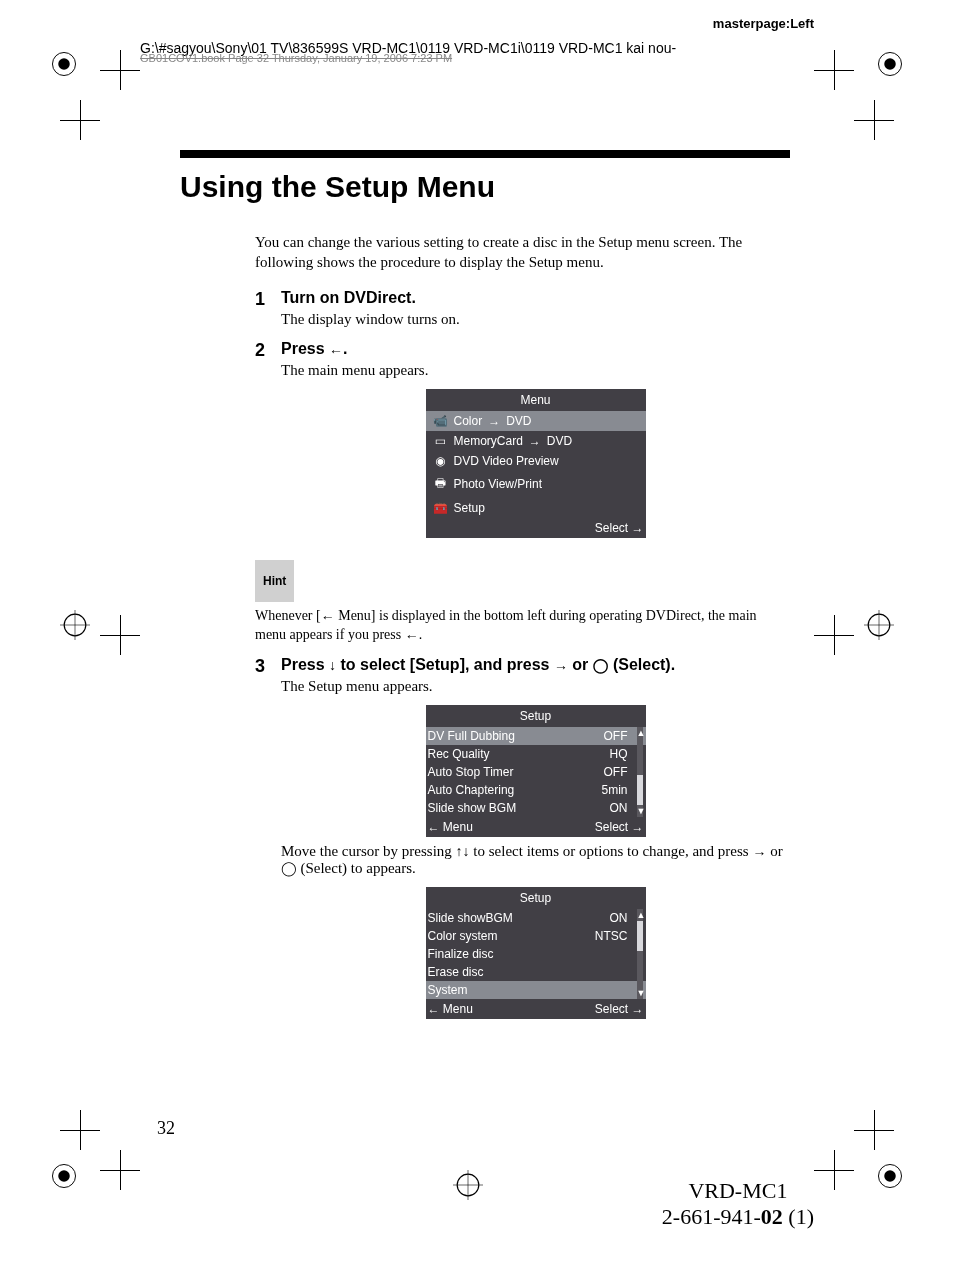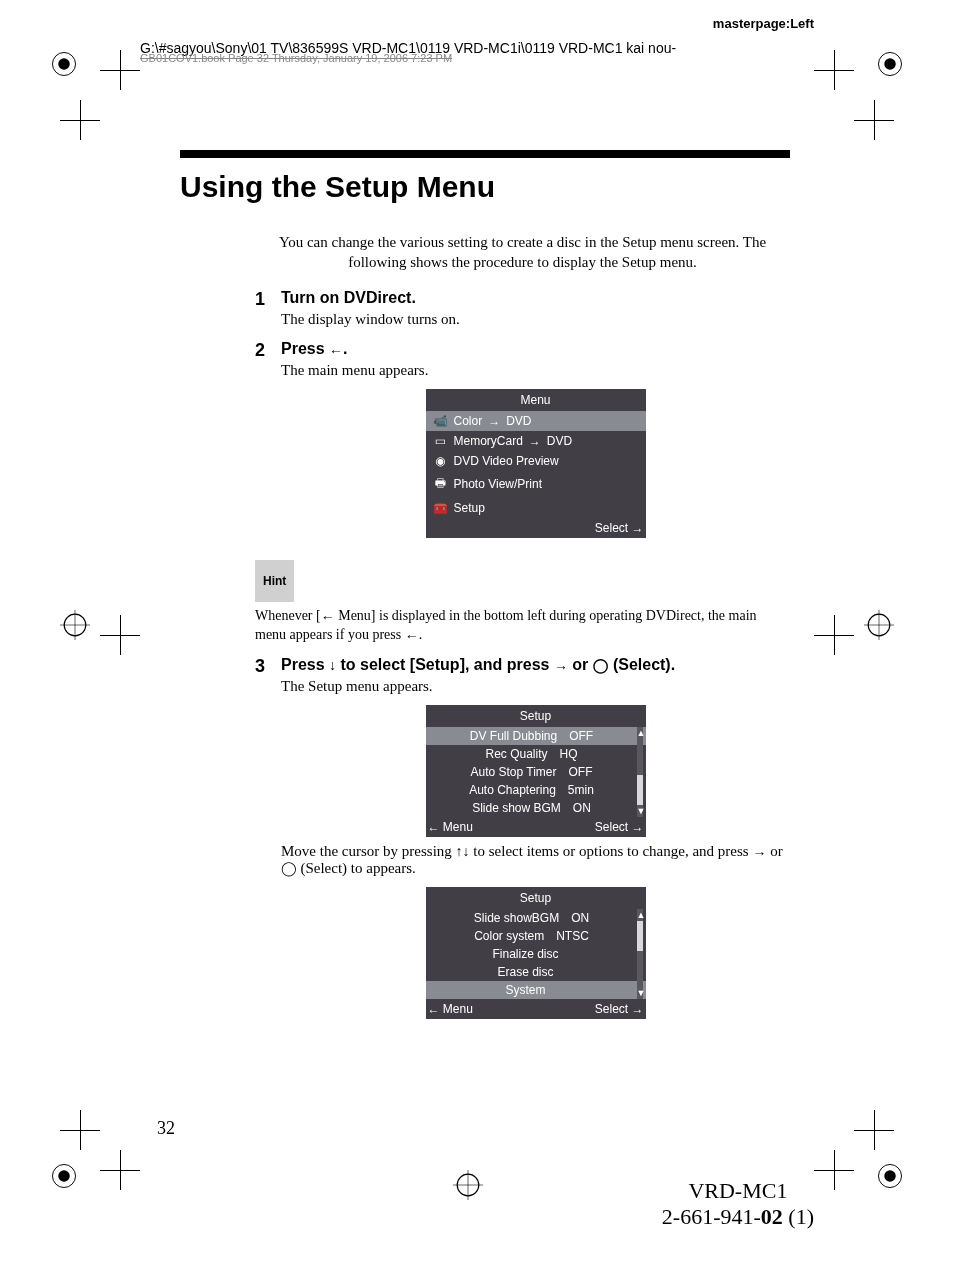--- a/index.html
+++ b/index.html
@@ -70,21 +70,21 @@
   .black-bar {
     height: 8px; background: #000; margin-bottom: 12px;
   }
   h1.title {
     font-family: Arial, sans-serif;
     font-size: 30px;
     font-weight: bold;
     margin-bottom: 28px;
   }
   .body-indent { margin-left: 75px; }
-  .intro { margin-bottom: 16px; line-height: 1.35; text-align: center; }
+  .intro { margin-bottom: 16px; line-height: 1.35; }
   .step { margin-bottom: 12px; position: relative; }
   .step-num {
     position: absolute;
     left: 0; top: 0;
     font-family: Arial, sans-serif;
     font-weight: bold;
     font-size: 18px;
   }
   .step-body { margin-left: 26px; }
   .step-head {
@@ -141,23 +141,23 @@
     margin: 0 auto 4px auto;
     background: #413f45;
     font-family: Arial, sans-serif;
     font-size: 12px;
     color: #fff;
     position: relative;
   }
   .setup-body { position: relative; }
   .setup-row {
     display: flex;
-    justify-content: center;
+    justify-content: space-between;
     align-items: center;
-    padding: 2px 18px 2px 10px;
+    padding: 2px 18px 2px 2px;
     gap: 12px;
   }
   .setup-row.selected { background: #888b92; }
   .scrollbar {
     position: absolute;
     right: 3px; top: 0; bottom: 0;
     width: 6px;
     background: #5a585e;
     display: flex; flex-direction: column;
   }

